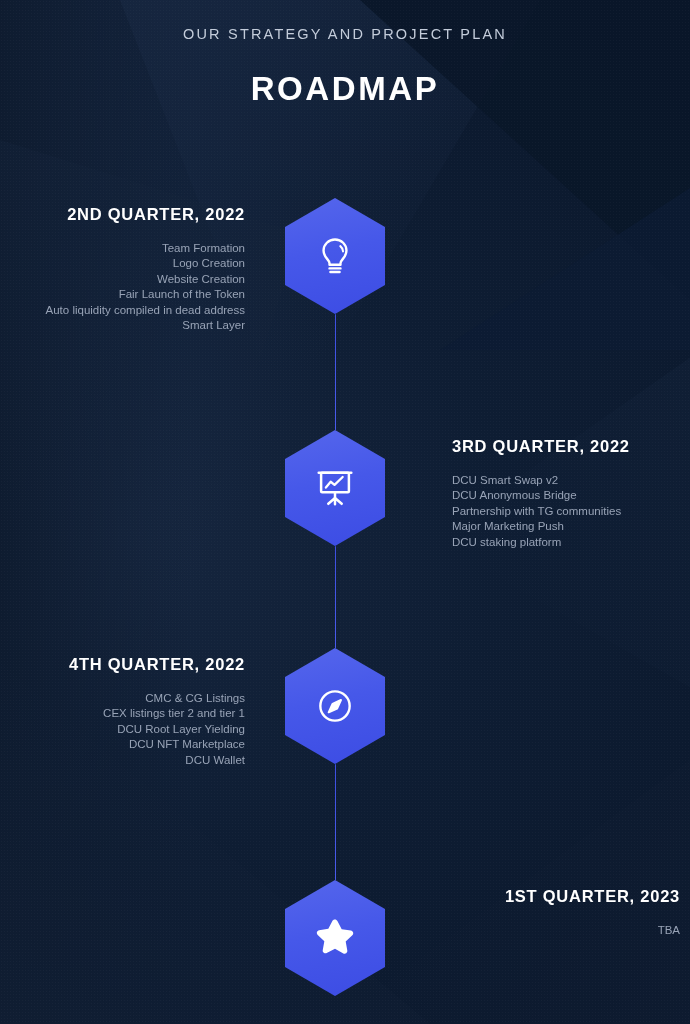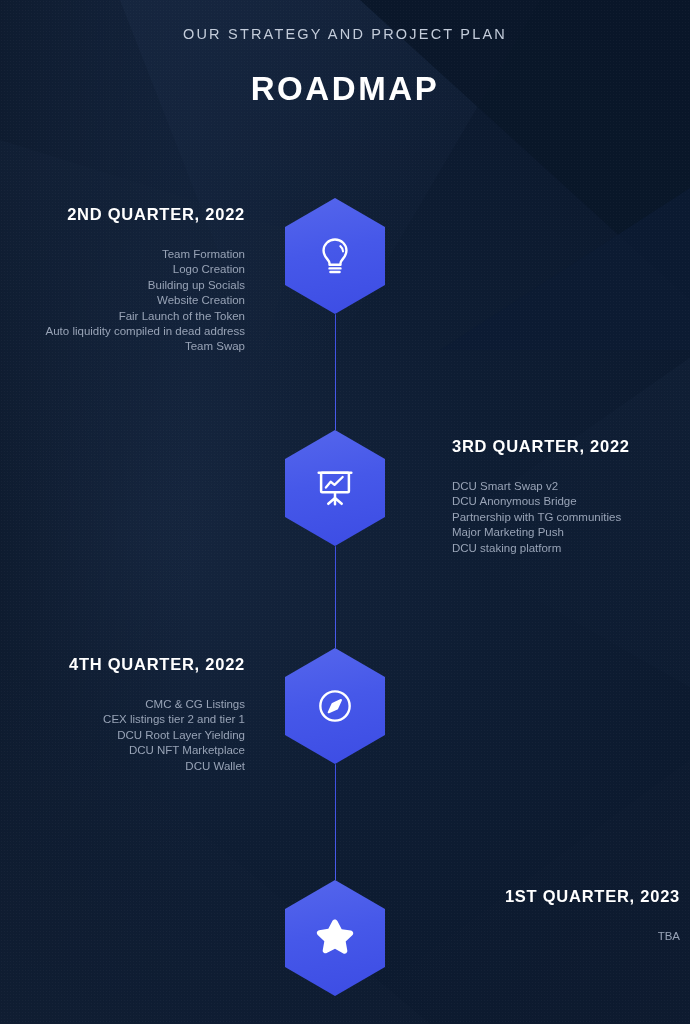--- a/index.html
+++ b/index.html
@@ -89,21 +89,21 @@
     position:absolute; top:0; width:250px;padding-left:28px;
   }
   .row.left .side  { left:0; text-align:right; }
   .row.right .side { left:424px; text-align:left; width:256px; }
 
   .q-title {
     font-size:16.5px; font-weight:700; letter-spacing:.75px;
     color:#ffffff; white-space:nowrap;
   }
   .row.left  .q-title { padding-right:5px; }
-  .q-list { margin-top:23px; list-style:none; }
+  .q-list { margin-top:17px; list-style:none; }
   .q-list li {
     font-size:11.5px; line-height:15.4px; color:#98a3b6; font-weight:400;
   }
   .row.left .q-list li { padding-right:5px; }
 
   
   .node {
     position:absolute; left:285px; top:0;
     width:100px; height:116px;
   }
@@ -146,25 +146,24 @@
     <div class="roadmap-title">ROADMAP</div>
   </div>
 
   <div class="timeline" id="timeline" style="position: absolute; left: 0px; top: 160px; width: 690px;">
       <div class="row left" style="position: absolute; left: 0px; top: 0px; width: 690px; height: 0px;">
         <div class="side" style="top: 45px;">
           <div class="q-title">2ND QUARTER, 2022</div>
           <ul class="q-list">
             <li>Team Formation</li>
             <li>Logo Creation</li>
-            <li>Building up Socials</li>
             <li>Website Creation</li>
             <li>Fair Launch of the Token</li>
             <li>Auto liquidity compiled in dead address</li>
-            <li>Team Swap</li>
+            <li>Smart Layer</li>
           </ul>
         </div>
         <div class="node" style="top: 38px;">
           <div class="hex"></div>
           <div class="hex-ico">
             <svg width="44" height="44" viewBox="0 0 48 48" fill="none" stroke="#fff" stroke-width="2.6" stroke-linecap="round" stroke-linejoin="round">
               <path d="M24 6c-7 0-12.5 5.4-12.5 12.1 0 4.3 2.2 7.2 4.3 9.6 1.4 1.6 2.2 2.8 2.2 4.3v1.5h12v-1.5c0-1.5.8-2.7 2.2-4.3 2.1-2.4 4.3-5.3 4.3-9.6C36.5 11.4 31 6 24 6z"></path>
               <path d="M18 37.5h12M19 41.5h10"></path>
               <path d="M29.8 13.2c1.7 1.4 2.8 3.4 3 5.8" stroke-width="2.2"></path>
             </svg>

